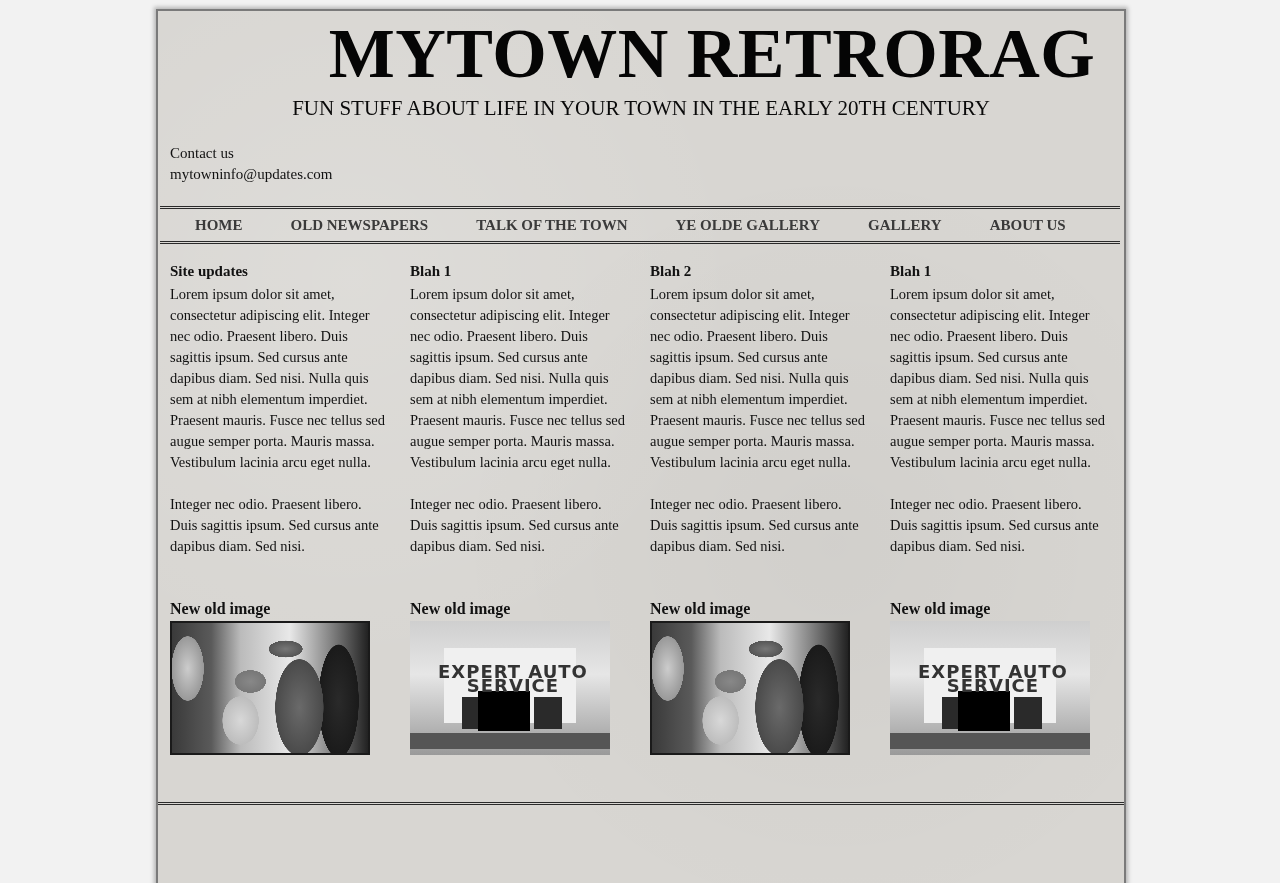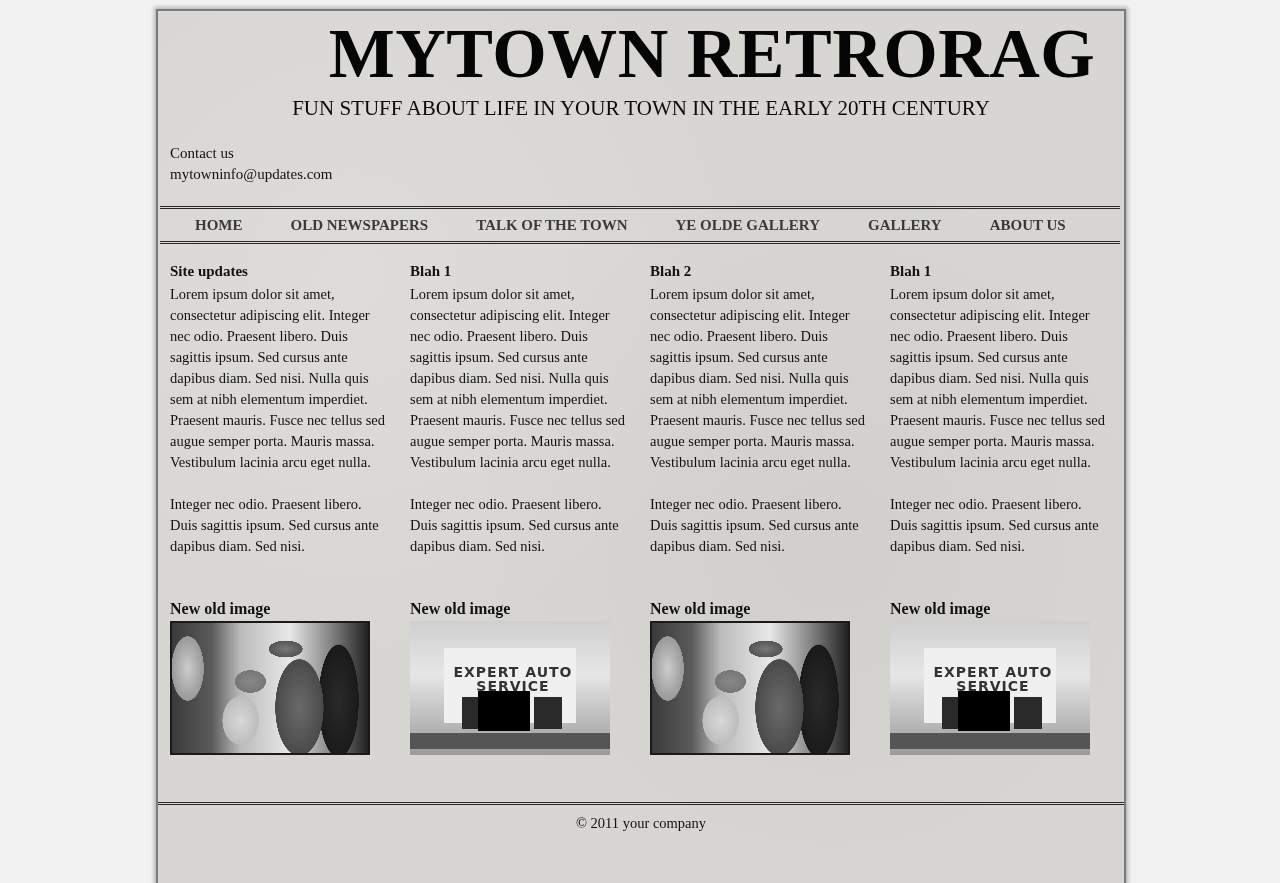--- a/index.html
+++ b/index.html
@@ -167,21 +167,21 @@
         linear-gradient(180deg, #cfcfcf 0, #e6e6e6 40%, #9a9a9a 100%);
     }
     .photo-garage .sign {
       position: absolute;
       left: 28px; top: 44px;
       width: 150px;
       text-align: center;
       font-family: "DejaVu Sans", sans-serif;
       font-weight: bold;
       color: #333;
-      font-size: 14px;
+      font-size: 18px;
       line-height: 14px;
       letter-spacing: 1px;
     }
     .footer {
       position: absolute;
       left: 0; top: 791px; width: 966px;
       border-top: 3px double #2a2a2a;
       text-align: center;
       font-family: "Liberation Serif", "DejaVu Serif", serif;
       font-size: 14.5px;
@@ -245,15 +245,14 @@
       <p>Lorem ipsum dolor sit amet, consectetur adipiscing elit. Integer nec odio. Praesent libero. Duis sagittis ipsum. Sed cursus ante dapibus diam. Sed nisi. Nulla quis sem at nibh elementum imperdiet. Praesent mauris. Fusce nec tellus sed augue semper porta. Mauris massa. Vestibulum lacinia arcu eget nulla.</p>
       <p>Integer nec odio. Praesent libero. Duis sagittis ipsum. Sed cursus ante dapibus diam. Sed nisi.</p>
       <h4>New old image</h4>
       <div class="photo photo-garage">
         <div class="sign">EXPERT AUTO SERVICE</div>
       </div>
     </div>
   </div>
 
   <div class="footer">
-    <p>© 2011 your company</p>
   </div>
 </div>
 
 </body></html>

